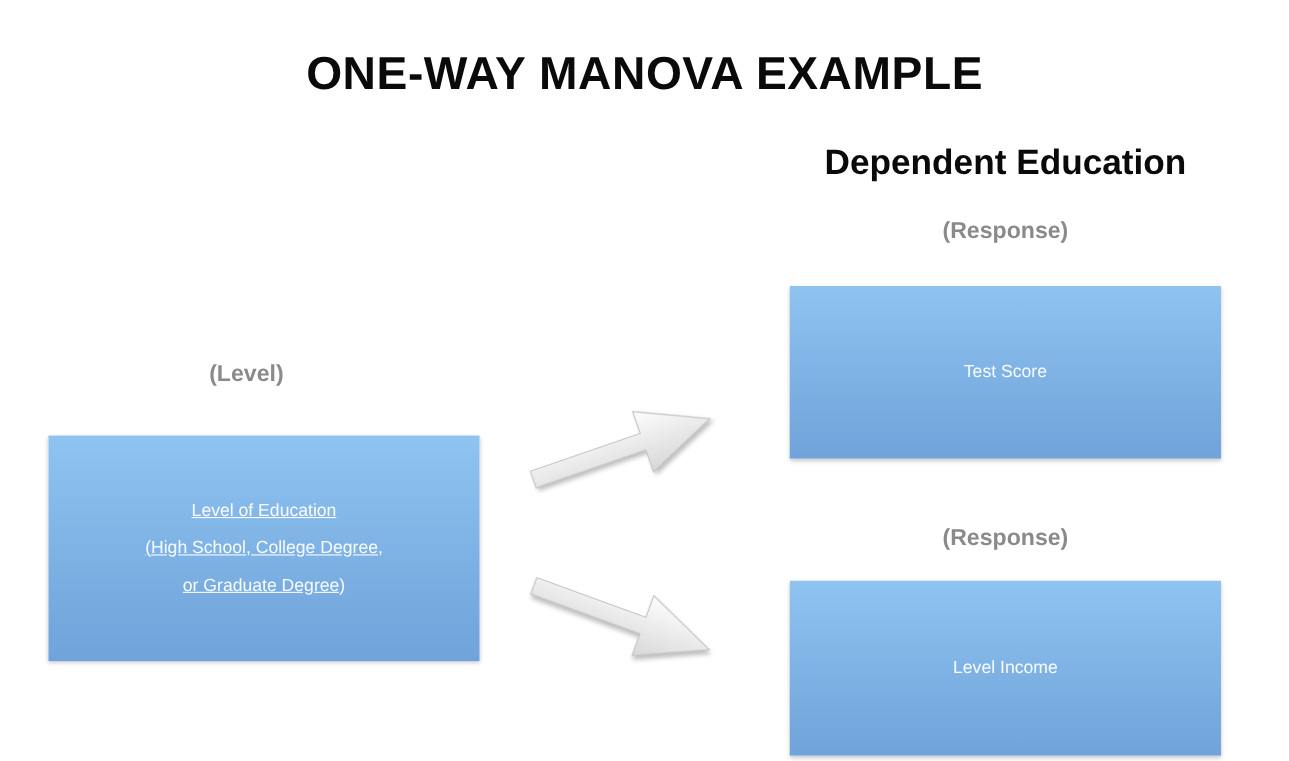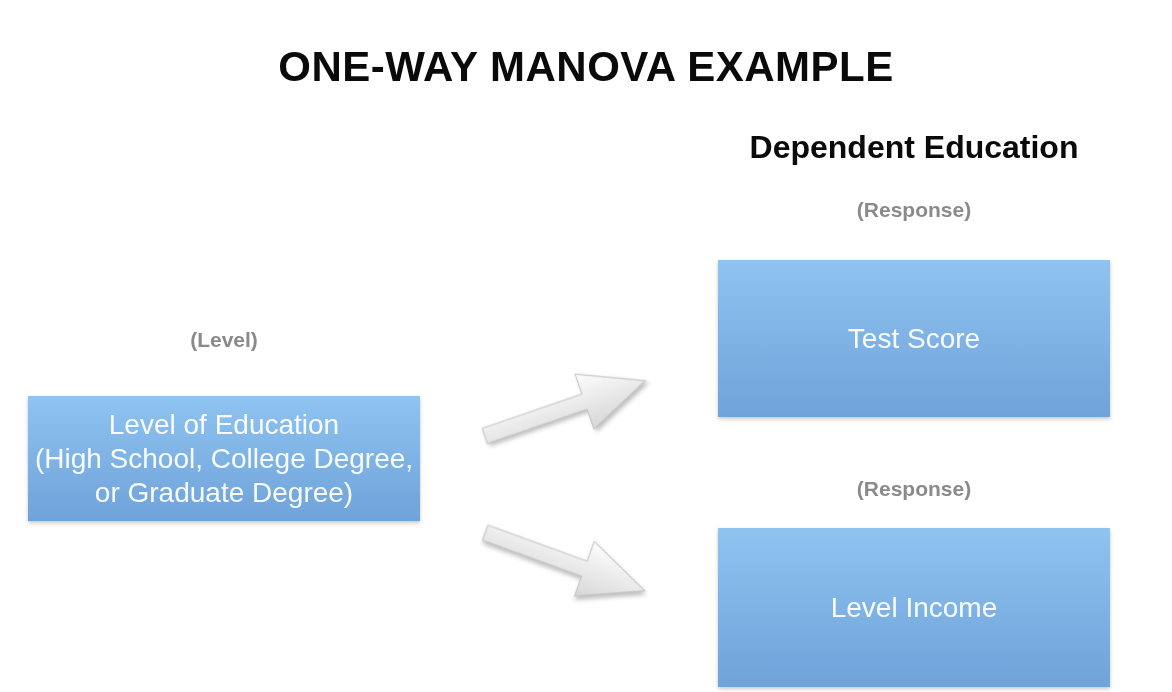--- a/index.html
+++ b/index.html
@@ -58,25 +58,25 @@
   .blue-box {
     position: absolute;
     width: 392px;
     background: linear-gradient(to bottom, var(--box-blue-top), var(--box-blue-bottom));
     box-shadow: 0 2px 4px rgba(0,0,0,0.22);
     display: flex;
     align-items: center;
     justify-content: center;
     text-align: center;
     color: var(--box-text);
-    font-size: 28px;
+    font-size: 16px;
     line-height: 34px;
     font-weight: 400;
   }
-  .ind-box    { left: 28px;  top: 371px; height: 125px; }
+  .ind-box    { left: 44px;  top: 371px; height: 205px; text-decoration: underline; }
   .dep-box-1  { left: 718px; top: 235px; height: 157px; }
   .dep-box-2  { left: 718px; top: 503px; height: 159px; }
   .arrow {
     position: absolute;
     width: 176px;
     height: 66px;
     filter: drop-shadow(2px 3px 2px rgba(0,0,0,0.25));
   }
   .arrow-top    { left: 478px; top: 350px; transform: rotate(-19deg); }
   .arrow-bottom { left: 478px; top: 504px; transform: rotate(20deg); }

